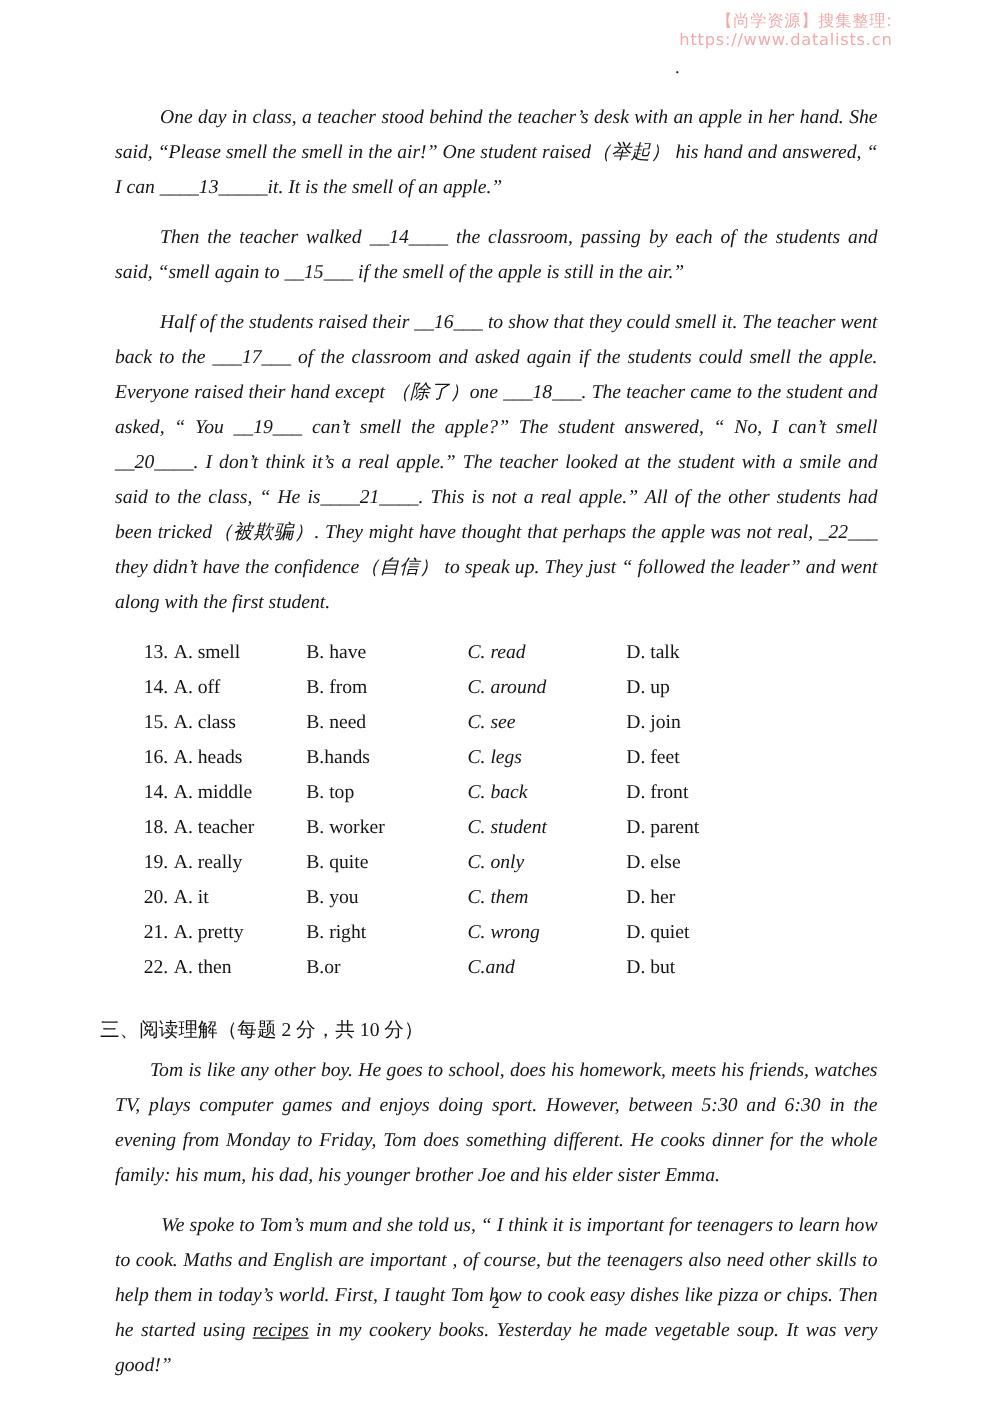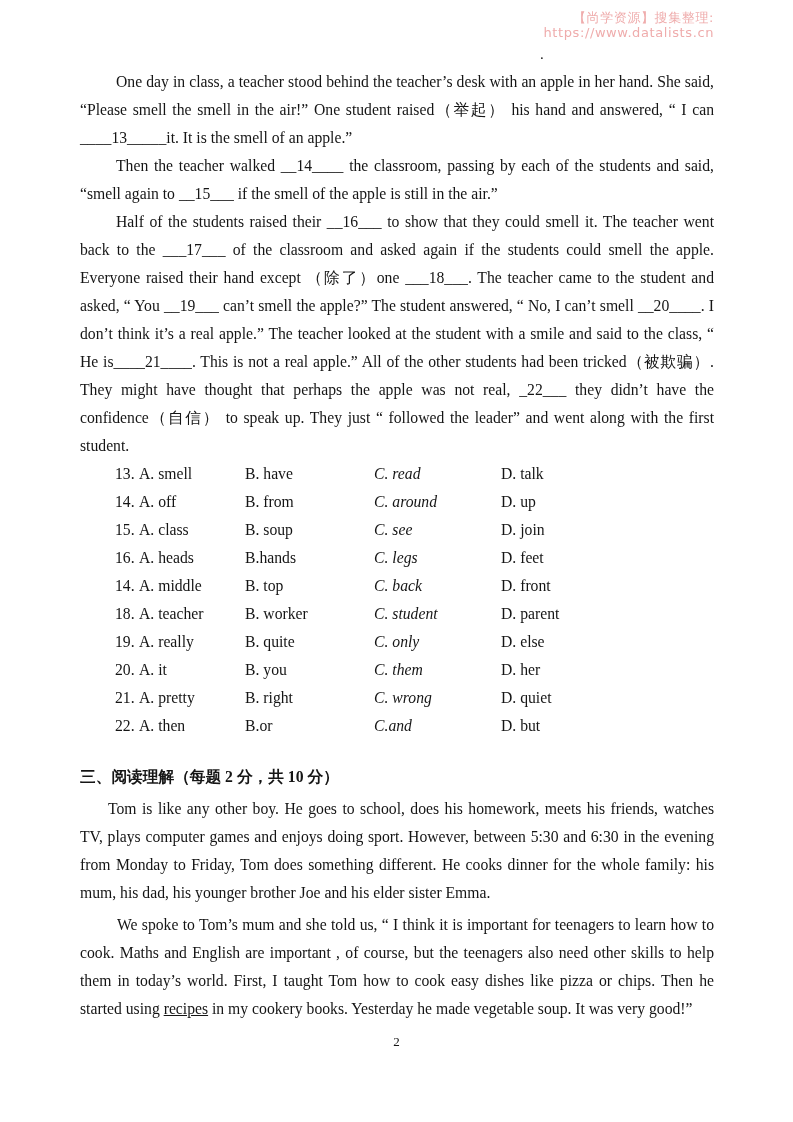--- a/index.html
+++ b/index.html
@@ -32,42 +32,43 @@
     font-size: 15px;
     color: #222;
   }
   .content {
     position: absolute;
     top: 68px;
     left: 80px;
     width: 634px;
   }
   .para {
-    margin: 0;
+    margin: 12px;
     font-size: 15.7px;
     line-height: 28px;
     text-align: justify;
     text-indent: 36px;
+    font-style: italic;
   }
   .options {
     margin-left: 35px;
     font-size: 15.7px;
     line-height: 28px;
   }
   .opt-row { display: flex; }
   .opt-num { width: 24px; }
   .opt-a { width: 106px; }
   .opt-b { width: 129px; }
   .opt-c { width: 127px; font-style: italic; }
   .opt-d { flex: 1; }
   .section-title {
     margin: 23px 0 0 0;
     font-size: 15.7px;
     line-height: 28px;
-    font-weight: bold;
+    font-weight: normal;
   }
   .rp1 { margin-top: 4px; text-indent: 28px; }
   .rp2 { margin-top: 4px; text-indent: 37px; }
   .u { text-decoration: underline; }
   .page-number {
     position: absolute;
     top: 1034px;
     left: 0;
     right: 0;
     text-align: center;
@@ -104,21 +105,21 @@
       <div class="opt-row">
         <span class="opt-num">14.</span>
         <span class="opt-a">A. off</span>
         <span class="opt-b">B. from</span>
         <span class="opt-c">C. around</span>
         <span class="opt-d">D. up</span>
       </div>
       <div class="opt-row">
         <span class="opt-num">15.</span>
         <span class="opt-a">A. class</span>
-        <span class="opt-b">B. soup</span>
+        <span class="opt-b">B. need</span>
         <span class="opt-c">C. see</span>
         <span class="opt-d">D. join</span>
       </div>
       <div class="opt-row">
         <span class="opt-num">16.</span>
         <span class="opt-a">A. heads</span>
         <span class="opt-b">B.hands</span>
         <span class="opt-c">C. legs</span>
         <span class="opt-d">D. feet</span>
       </div>

